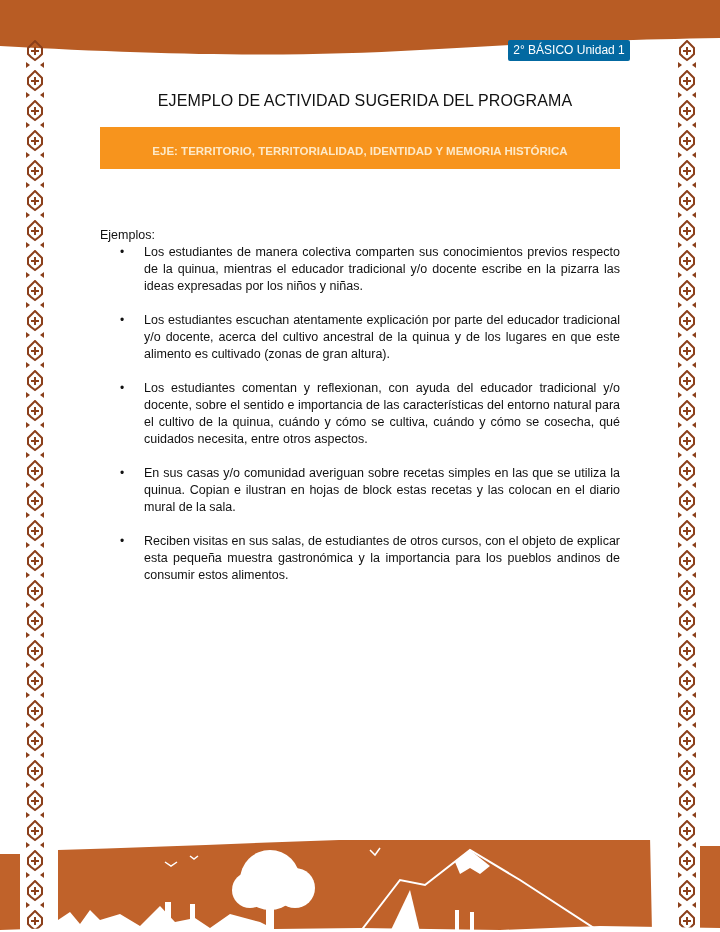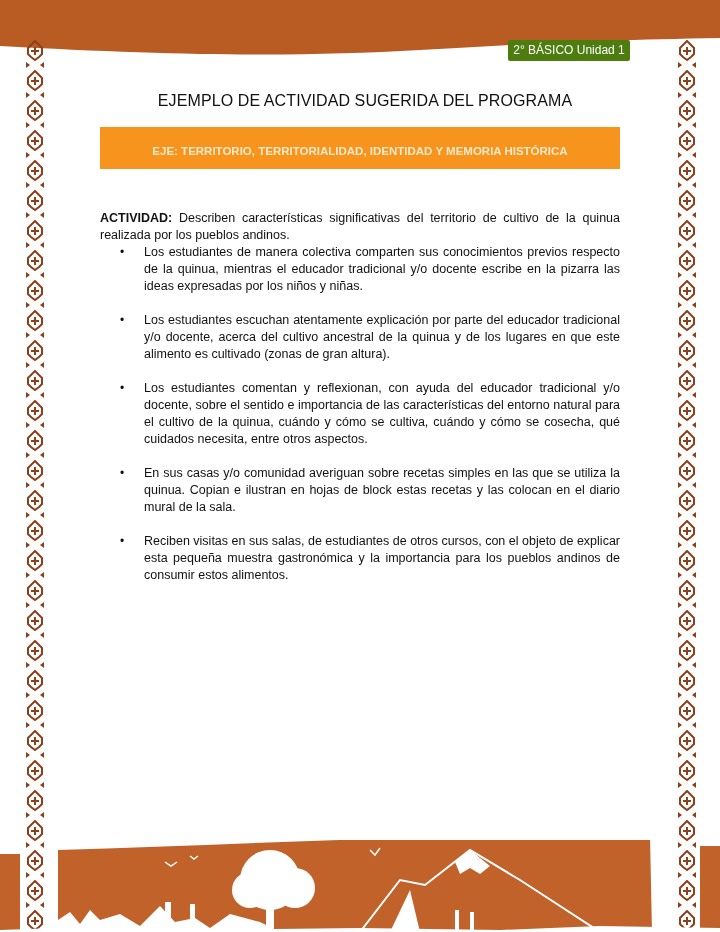--- a/index.html
+++ b/index.html
@@ -1,19 +1,19 @@
 <!DOCTYPE html>
 <html><head>
 <meta charset="utf-8">
 <style>
   html,body{margin:0;padding:0;}
   body{width:720px;height:932px;position:relative;overflow:hidden;background:#ffffff;font-family:"Liberation Sans",sans-serif;color:#111;}
   .header-wave{position:absolute;left:0;top:0;width:720px;height:60px;}
   .unit-stem{position:absolute;left:597px;top:38px;width:6px;height:10px;background:#b85c24;}
-  .unit-badge{position:absolute;left:508px;top:40px;width:122px;height:21px;background:#4d7c0f;color:#fff;font-size:12px;line-height:21px;text-align:center;border-radius:2px;}
+  .unit-badge{position:absolute;left:508px;top:40px;width:122px;height:21px;background:#0369a1;color:#fff;font-size:12px;line-height:21px;text-align:center;border-radius:2px;}
   .border-col{position:absolute;top:40px;width:22px;height:892px;}
   .border-left{left:24px;}
   .border-right{left:676px;}
   .title{position:absolute;left:5px;width:720px;top:92px;text-align:center;font-weight:normal;font-size:16px;letter-spacing:0.1px;}
   .eje-band{position:absolute;left:100px;top:127px;width:520px;height:42px;background:#f7941d;}
   .eje-text{position:absolute;left:100px;top:133px;width:520px;text-align:center;color:#fde9c8;font-weight:bold;font-size:11.5px;margin-top:12px;}
   .content{position:absolute;left:100px;top:210px;width:520px;font-size:12.5px;line-height:17px;text-align:justify;}
   .activity{margin:0;}
   .activity b{font-weight:bold;}
   .examples-label{margin:17px 0 0 0;}
@@ -45,21 +45,21 @@
 </svg>
 <svg class="border-col border-right" viewBox="0 0 22 892" preserveAspectRatio="none">
   <rect x="0" y="0" width="22" height="892" fill="url(#andean)"></rect>
 </svg>
 
 <div class="title">EJEMPLO DE ACTIVIDAD SUGERIDA DEL PROGRAMA</div>
 <div class="eje-band"></div>
 <div class="eje-text">EJE: TERRITORIO, TERRITORIALIDAD, IDENTIDAD Y MEMORIA HISTÓRICA</div>
 
 <div class="content">
-  <p class="activity"><b>ACTIVIDAD:</b><span> Describen características significativas del territorio de cultivo de la quinua realizada por los pueblos andinos.</span></p>
+  <p class="examples-label">Ejemplos:</p>
   <ul class="examples">
     <li><span class="bullet">•</span><span>Los estudiantes de manera colectiva comparten sus conocimientos previos respecto de la quinua, mientras el educador tradicional y/o docente escribe en la pizarra las ideas expresadas por los niños y niñas.</span></li>
     <li><span class="bullet">•</span><span>Los estudiantes escuchan atentamente explicación por parte del educador tradicional y/o docente, acerca del cultivo ancestral de la quinua y de los lugares en que este alimento es cultivado (zonas de gran altura).</span></li>
     <li><span class="bullet">•</span><span>Los estudiantes comentan y reflexionan, con ayuda del educador tradicional y/o docente, sobre el sentido e importancia de las características del entorno natural para el cultivo de la quinua, cuándo y cómo se cultiva, cuándo y cómo se cosecha, qué cuidados necesita, entre otros aspectos.</span></li>
     <li><span class="bullet">•</span><span>En sus casas y/o comunidad averiguan sobre recetas simples en las que se utiliza la quinua. Copian e ilustran en hojas de block estas recetas y las colocan en el diario mural de la sala.</span></li>
     <li><span class="bullet">•</span><span>Reciben visitas en sus salas, de estudiantes de otros cursos, con el objeto de explicar esta pequeña muestra gastronómica y la importancia para los pueblos andinos de consumir estos alimentos.</span></li>
   </ul>
 </div>
 
 <svg class="footer-svg" viewBox="0 0 720 92" preserveAspectRatio="none">

